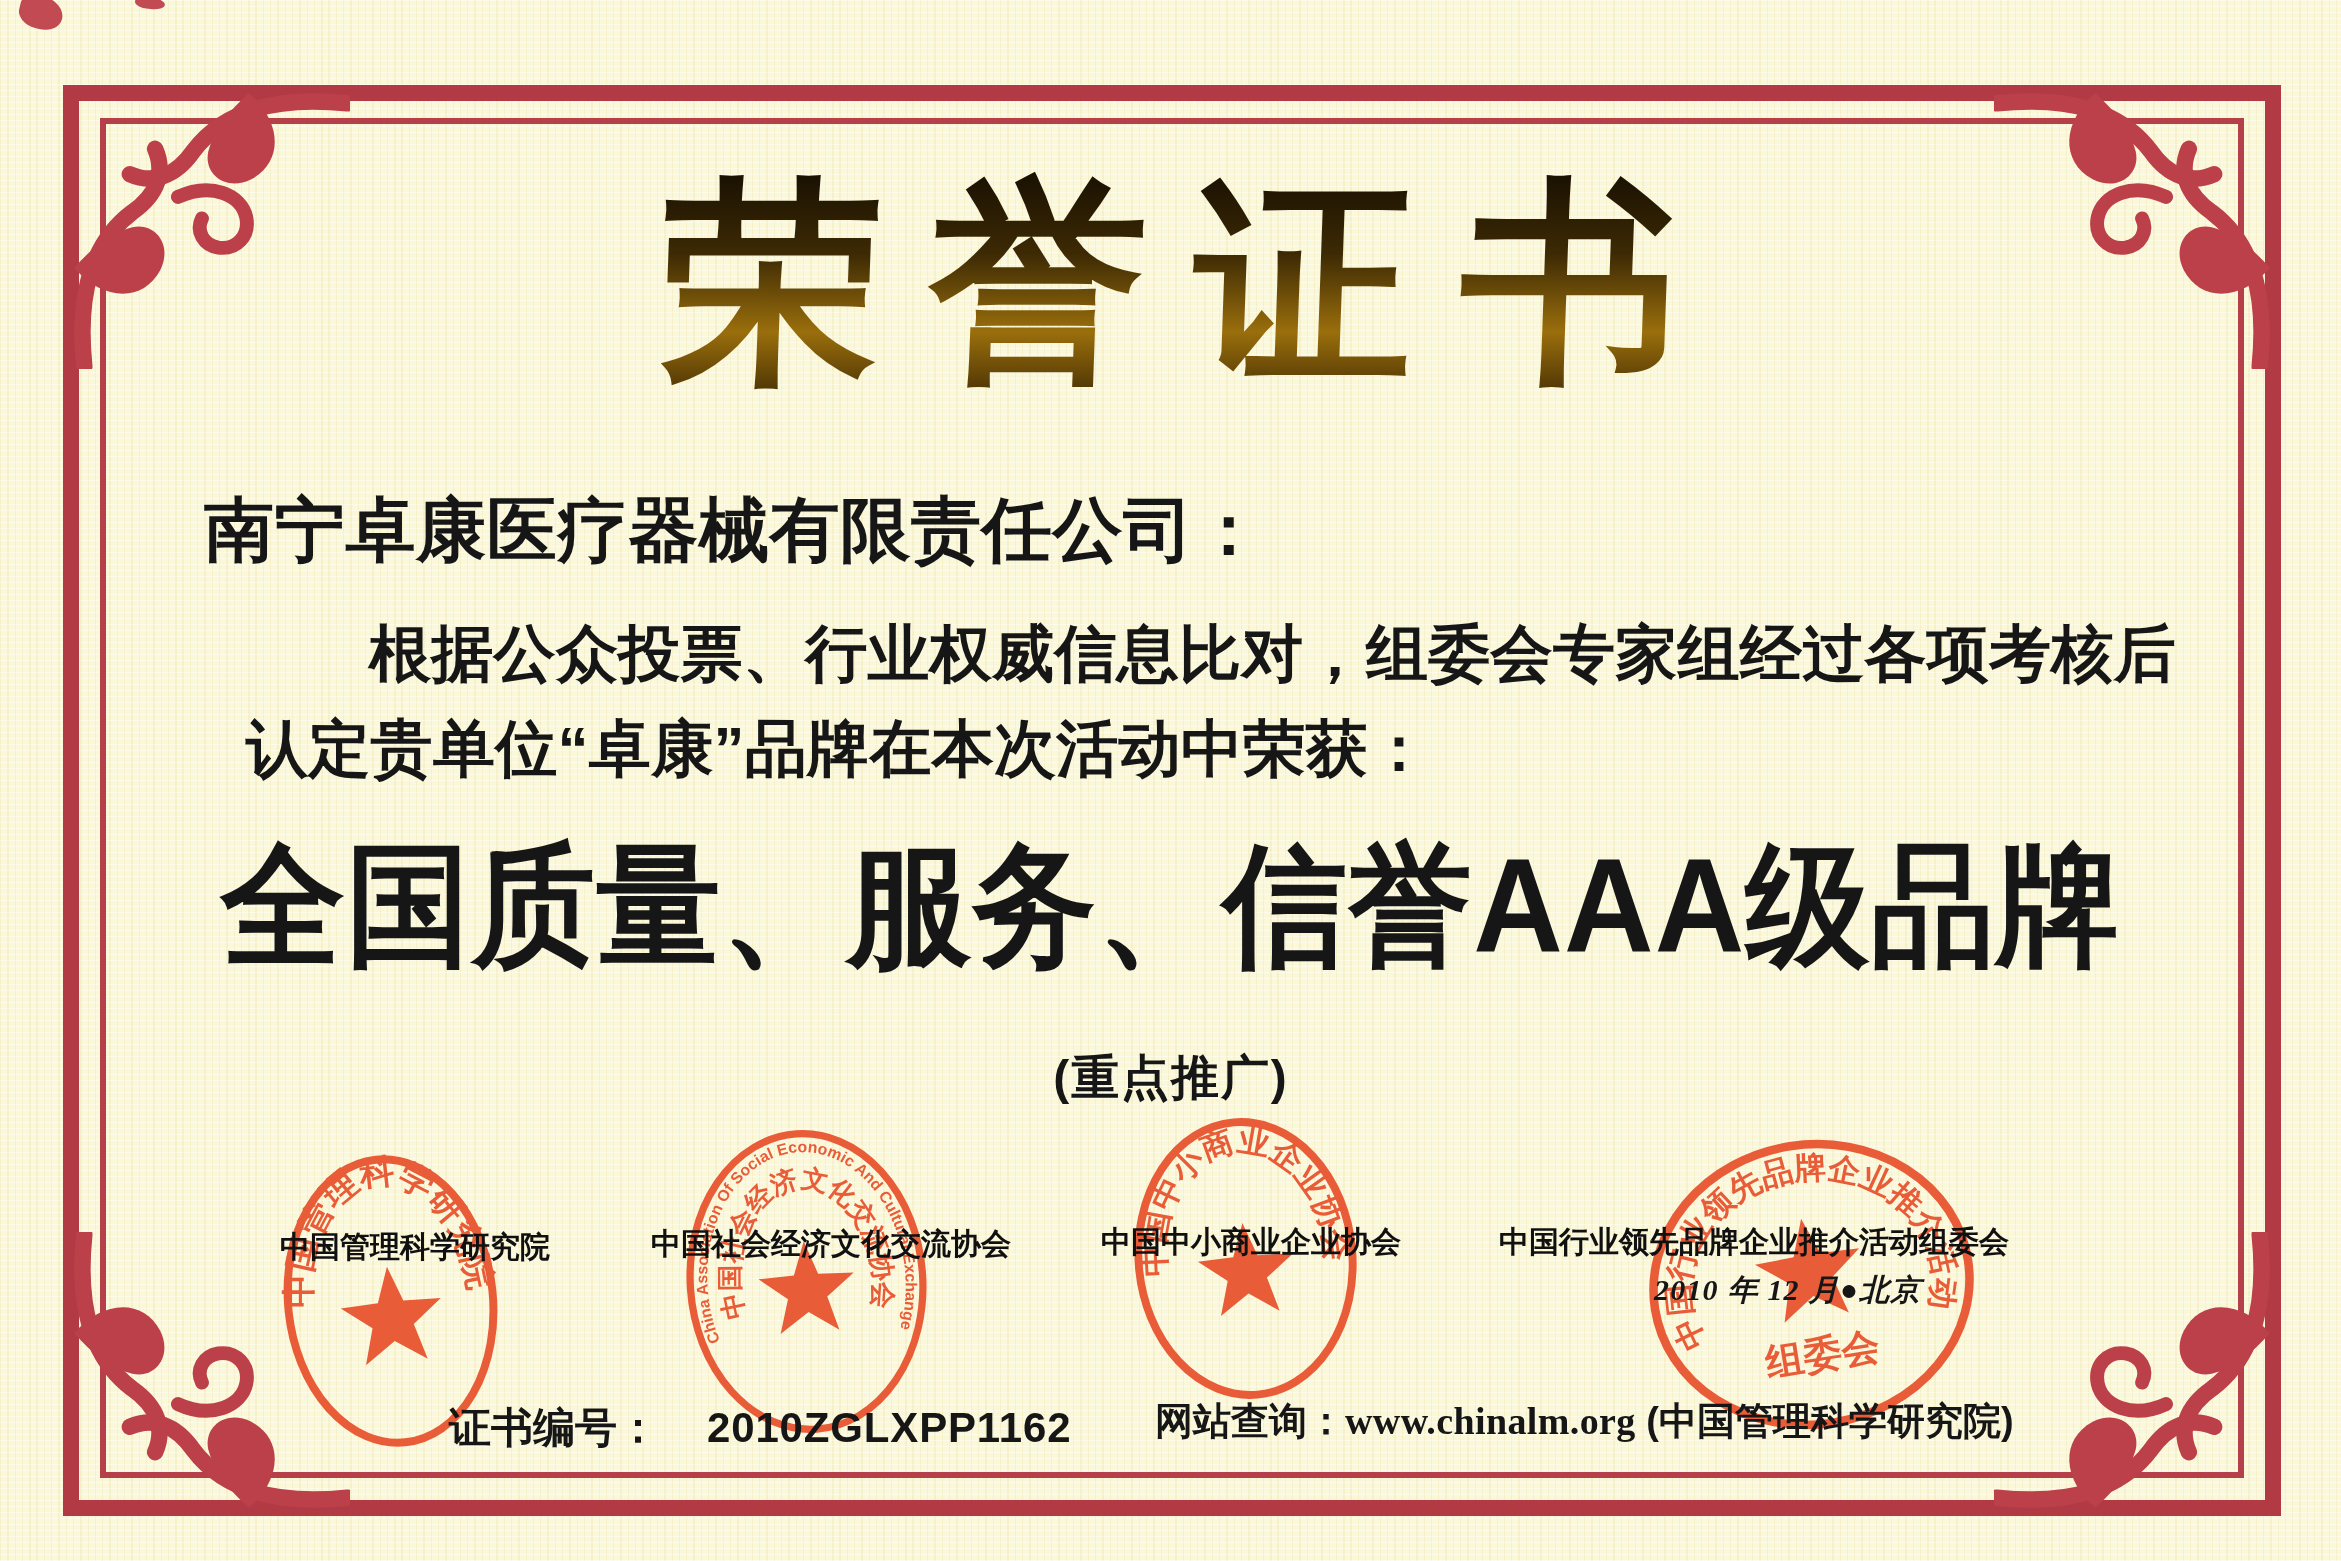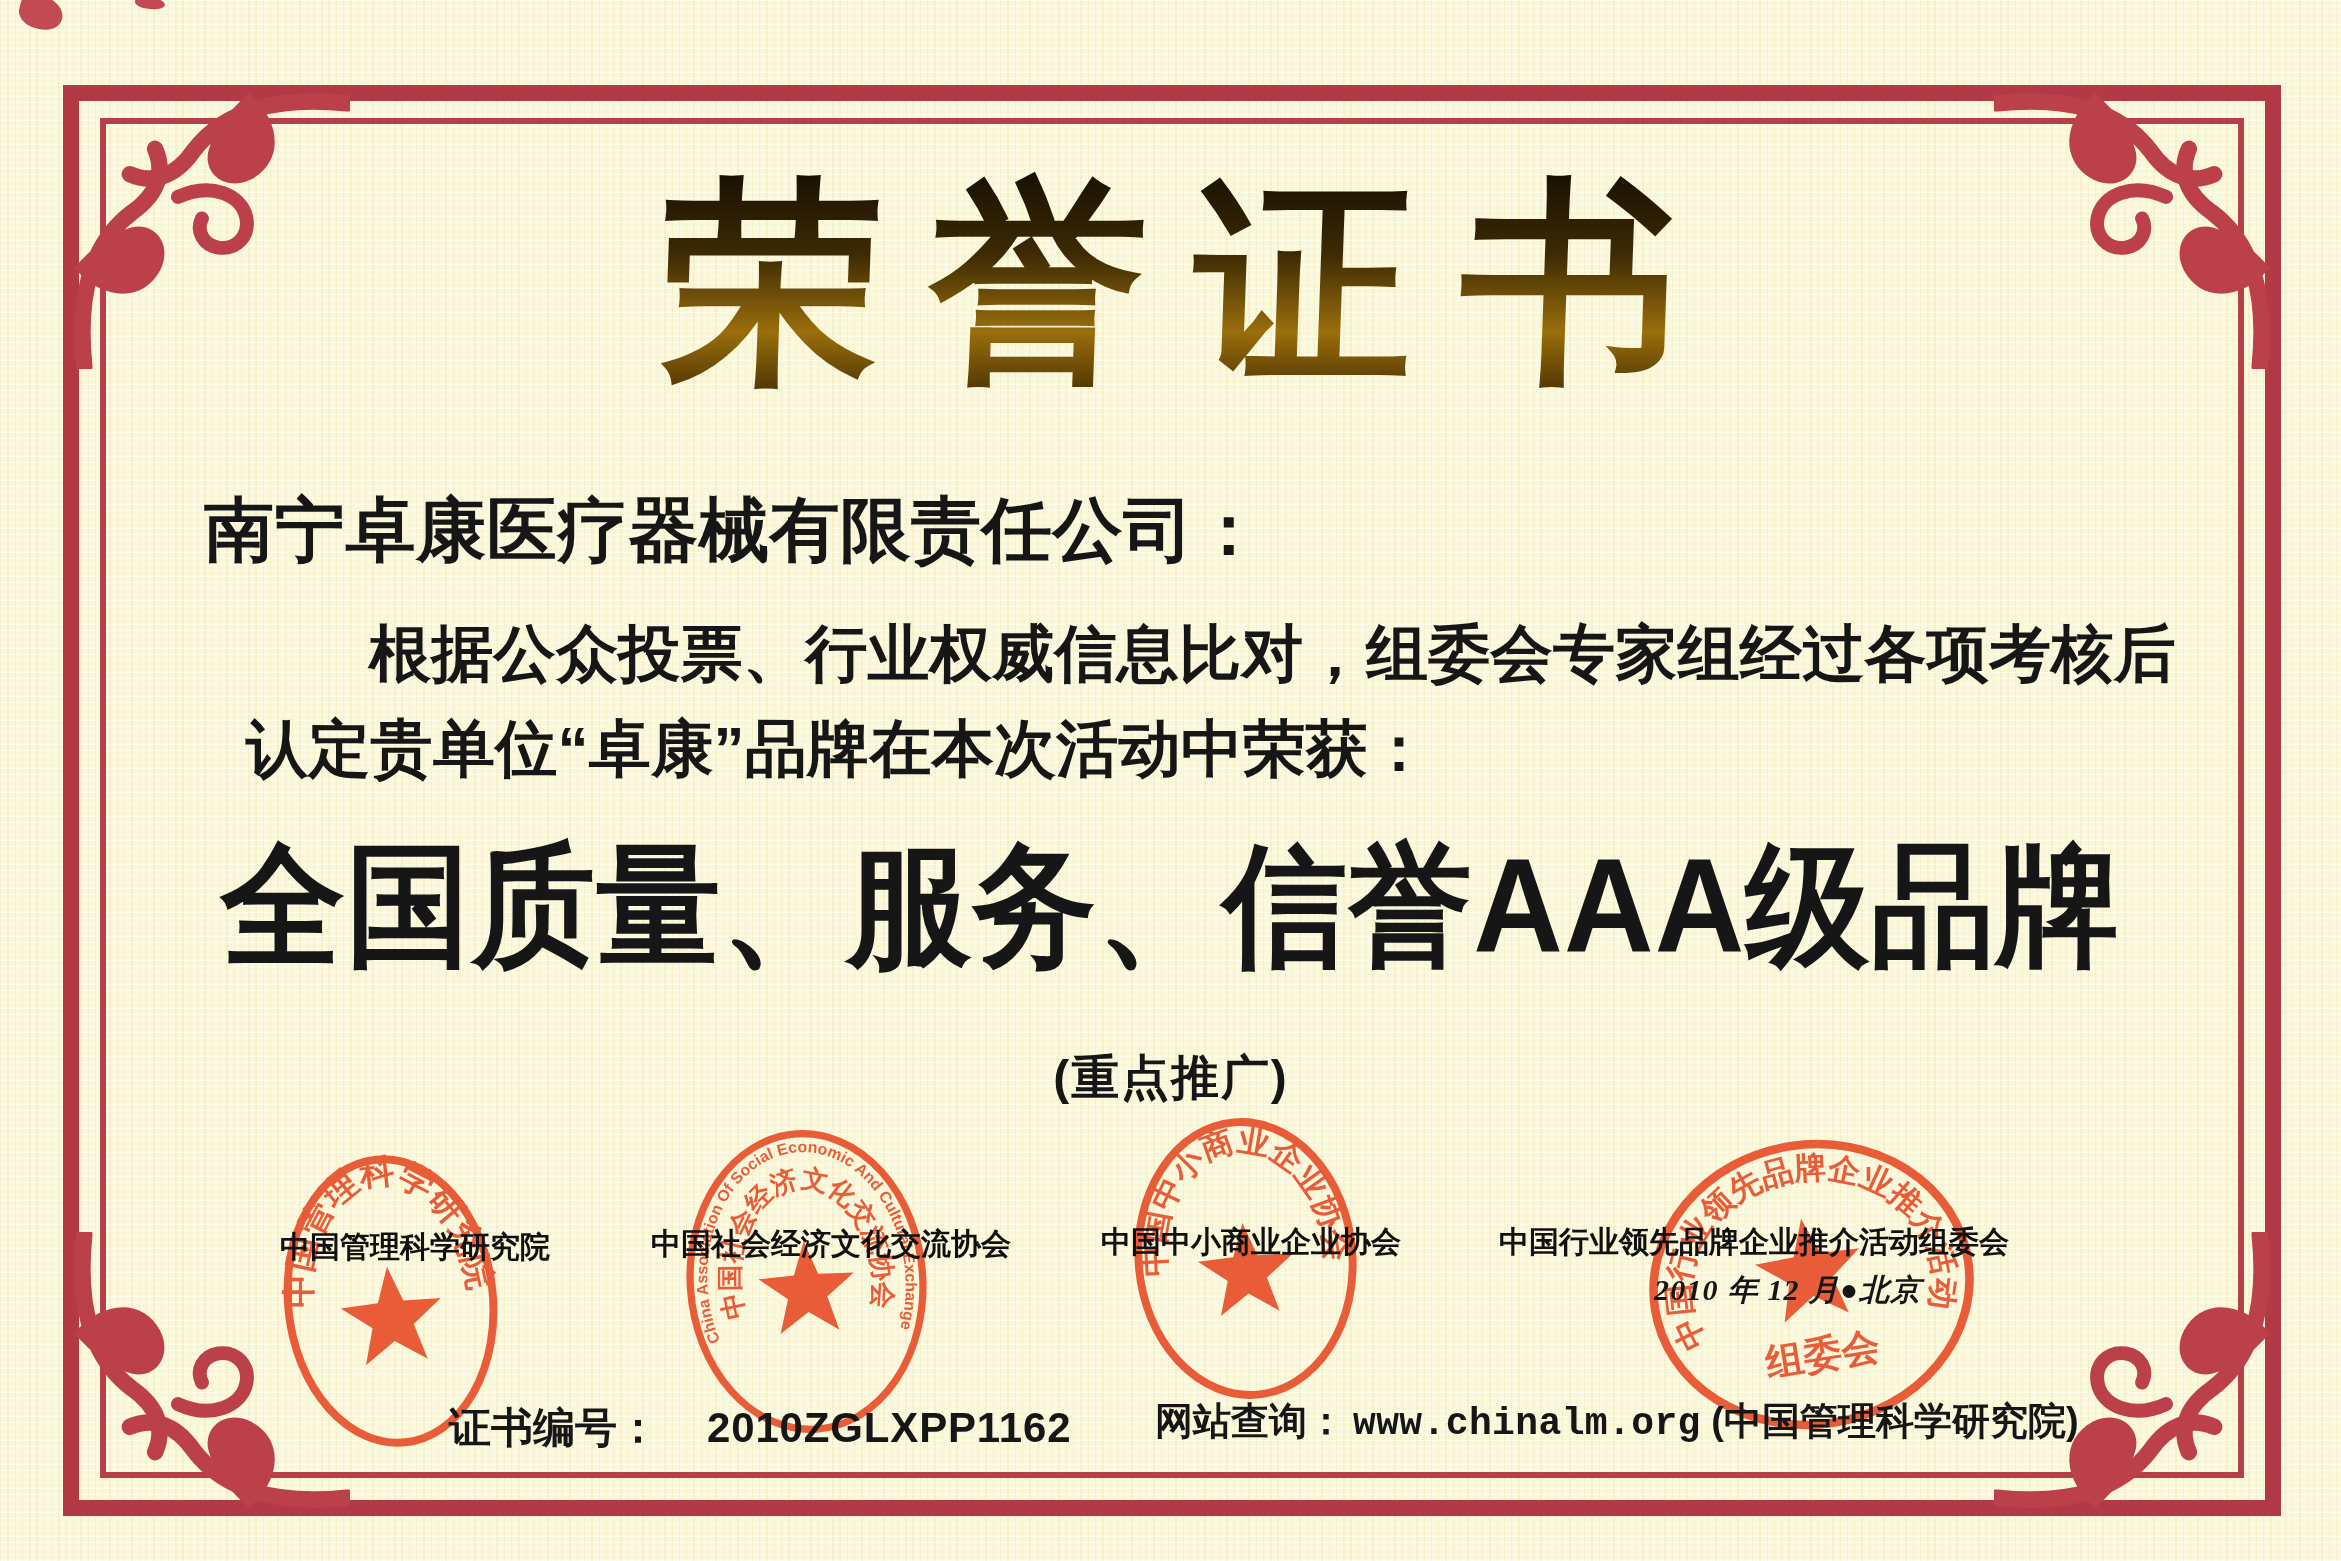--- a/index.html
+++ b/index.html
@@ -48,21 +48,21 @@
   .org{position:absolute;font-size:30px;font-weight:700;white-space:nowrap;z-index:5;color:#101010;}
   .org.o1{left:280px;top:1227px;}
   .org.o2{left:651px;top:1224px;}
   .org.o3{left:1101px;top:1222px;}
   .org.o4{left:1499px;top:1222px;}
   .date{position:absolute;left:1654px;top:1270px;font-size:30px;font-weight:700;z-index:5;
         font-family:"Liberation Serif","DejaVu Serif",serif;white-space:nowrap;letter-spacing:.04em;font-style:italic;}
   .cert-line{position:absolute;left:449px;top:1400px;font-size:42px;font-weight:700;z-index:5;white-space:nowrap;}
   .cert-line .num{font-family:"Liberation Sans","DejaVu Sans",sans-serif;letter-spacing:.02em;padding-left:48px;}
   .site-line{position:absolute;left:1155px;top:1396px;font-size:38px;font-weight:700;z-index:5;white-space:nowrap;}
-  .site-line .url{font-family:Liberation Mono, monospace;letter-spacing:.01em;padding-left:8px;}
+  .site-line .url{font-family:Liberation Serif, serif;letter-spacing:.01em;}
   .seal text{font-family:"Liberation Sans","DejaVu Sans",sans-serif;}
 </style>
 </head>
 <body>
 
 <div class="canvas">
 
   <svg width="0" height="0" style="position:absolute" aria-hidden="true">
     <defs>
       <polygon id="star5" points="0,-80 19.4,-26.7 76.1,-24.7 31.4,10.2 47,64.7 0,33 -47,64.7 -31.4,10.2 -76.1,-24.7 -19.4,-26.7"></polygon>

